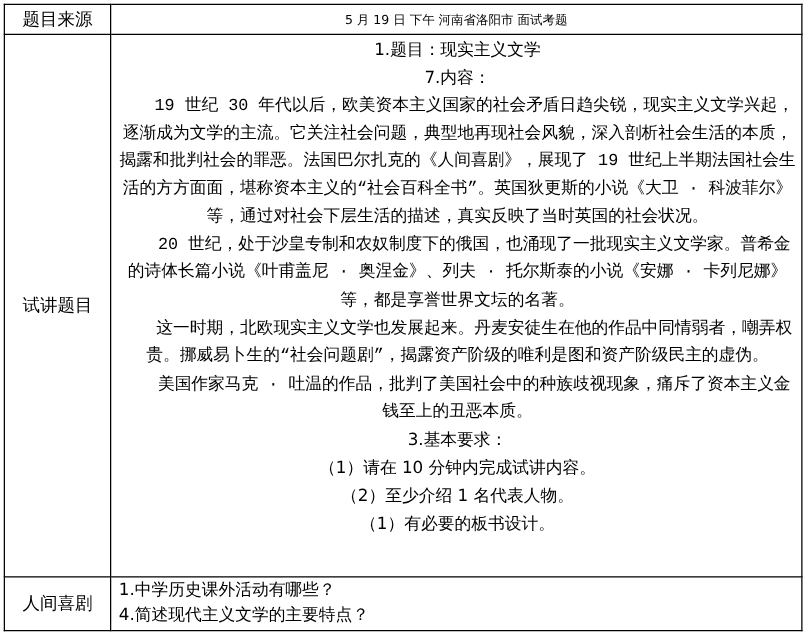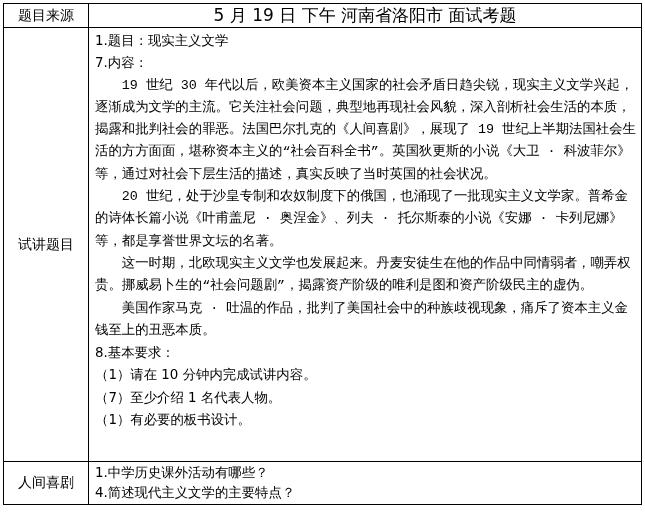--- a/index.html
+++ b/index.html
@@ -30,21 +30,21 @@
     }
     td.label {
       width: 84px;
       text-align: center;
       vertical-align: middle !important;
       font-size: 14px;
       letter-spacing: 0px;
     }
     td.header-value {
       text-align: center;
-      font-size: 17px;
+      font-size: 10px;
       height: 23px;
       vertical-align: middle !important;
     }
     td.header-label {
       height: 23px;
       margin-top: 34px;
     }
     .content {
       padding: 2px 4px 1px 6px;
       font-size: 13.4px;
@@ -55,20 +55,21 @@
     }
     .content .indent {
       text-indent: 2em;
       font-family: Liberation Mono, monospace;
     }
     .content .req {
       padding-left: 0px;
     }
     .row-trial td.content-cell {
       height: 433px;
+      text-align: center;
     }
     .row-defense td.content-cell {
       height: 42px;
       margin-left: 12px;
     }
     .row-defense .content {
       padding-top: 1px;
       line-height: 20px;
     }
   </style>
@@ -84,23 +85,23 @@
   <tr class="row-trial">
     <td class="label">试讲题目</td>
     <td class="content-cell">
       <div class="content">
         <p>1.题目：现实主义文学</p>
         <p>7.内容：</p>
         <p class="indent">19 世纪 30 年代以后，欧美资本主义国家的社会矛盾日趋尖锐，现实主义文学兴起，逐渐成为文学的主流。它关注社会问题，典型地再现社会风貌，深入剖析社会生活的本质，揭露和批判社会的罪恶。法国巴尔扎克的《人间喜剧》，展现了 19 世纪上半期法国社会生活的方方面面，堪称资本主义的“社会百科全书”。英国狄更斯的小说《大卫 · 科波菲尔》等，通过对社会下层生活的描述，真实反映了当时英国的社会状况。</p>
         <p class="indent">20 世纪，处于沙皇专制和农奴制度下的俄国，也涌现了一批现实主义文学家。普希金的诗体长篇小说《叶甫盖尼 · 奥涅金》、列夫 · 托尔斯泰的小说《安娜 · 卡列尼娜》等，都是享誉世界文坛的名著。</p>
         <p class="indent">这一时期，北欧现实主义文学也发展起来。丹麦安徒生在他的作品中同情弱者，嘲弄权贵。挪威易卜生的“社会问题剧”，揭露资产阶级的唯利是图和资产阶级民主的虚伪。</p>
         <p class="indent">美国作家马克 · 吐温的作品，批判了美国社会中的种族歧视现象，痛斥了资本主义金钱至上的丑恶本质。</p>
-        <p>8.基本要求：</p>
+        <p>3.基本要求：</p>
         <p class="req">（1）请在 10 分钟内完成试讲内容。</p>
-        <p class="req">（7）至少介绍 1 名代表人物。</p>
+        <p class="req">（2）至少介绍 1 名代表人物。</p>
         <p class="req">（1）有必要的板书设计。</p>
       </div>
     </td>
   </tr>
   <tr class="row-defense">
     <td class="label">人间喜剧</td>
     <td class="content-cell">
       <div class="content">
         <p>1.中学历史课外活动有哪些？</p>
         <p>4.简述现代主义文学的主要特点？</p>

